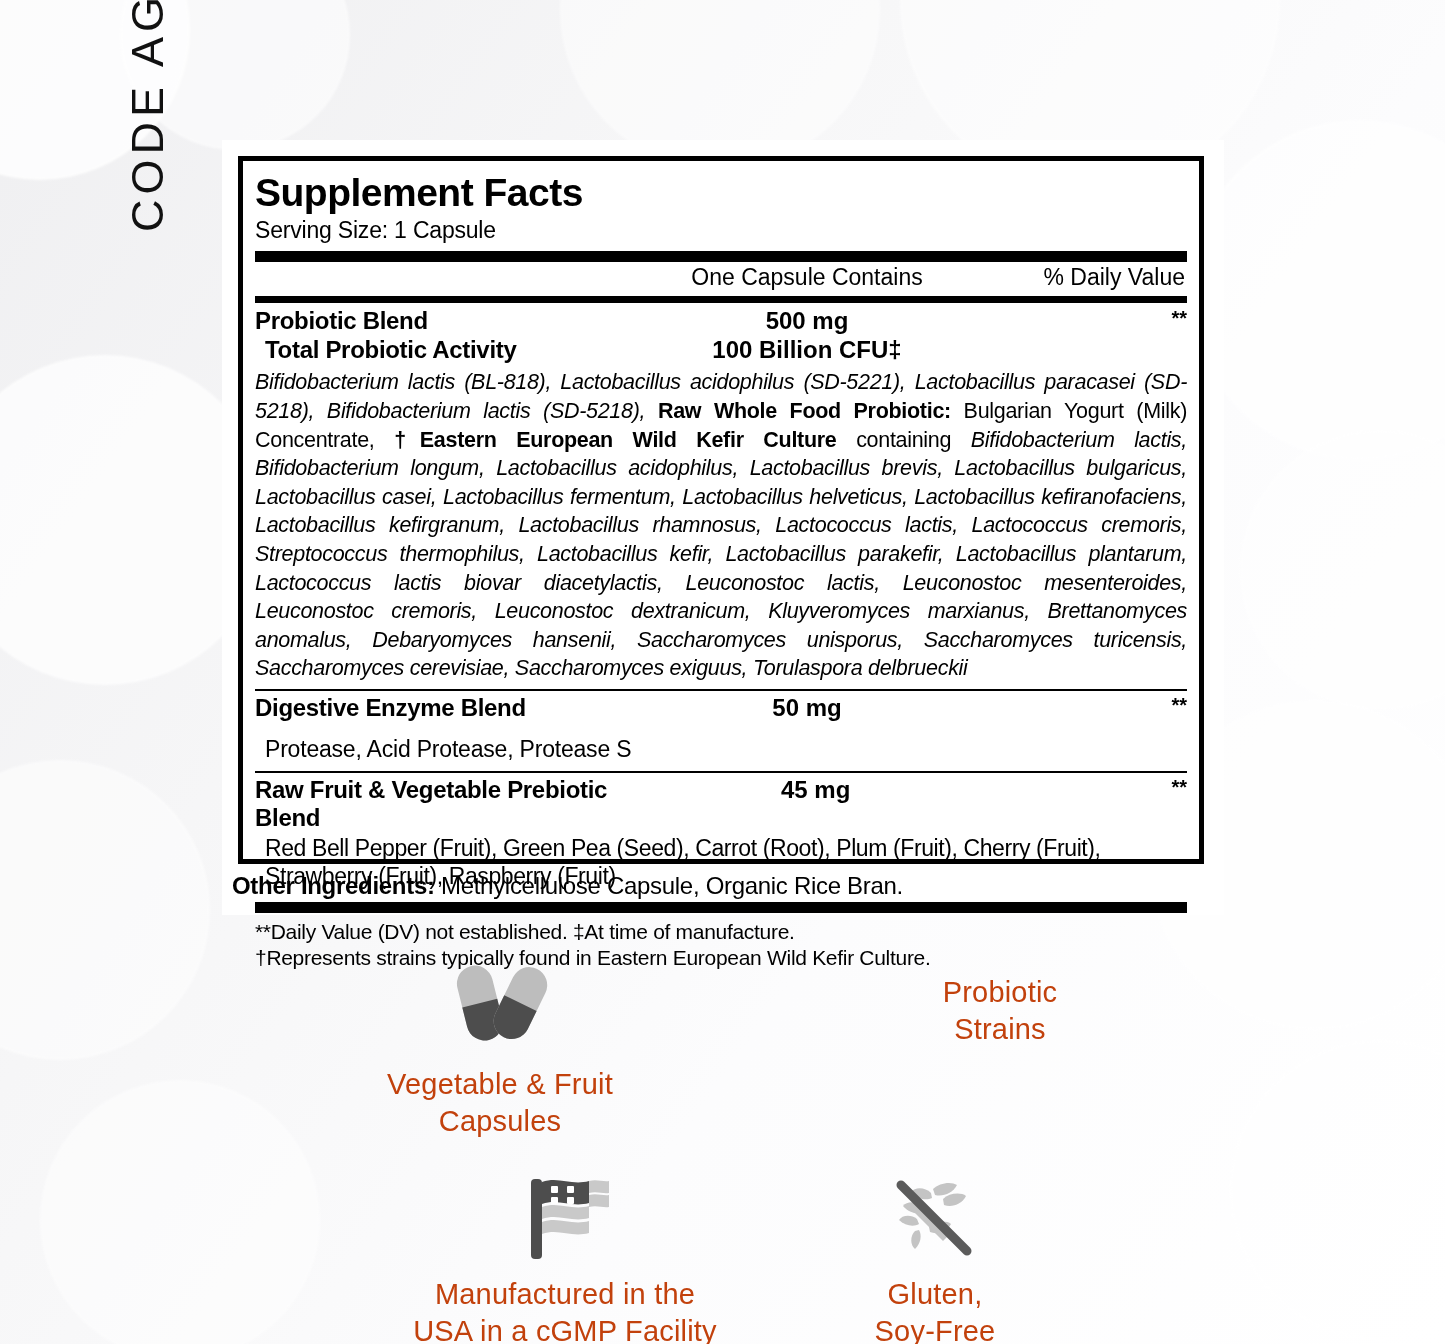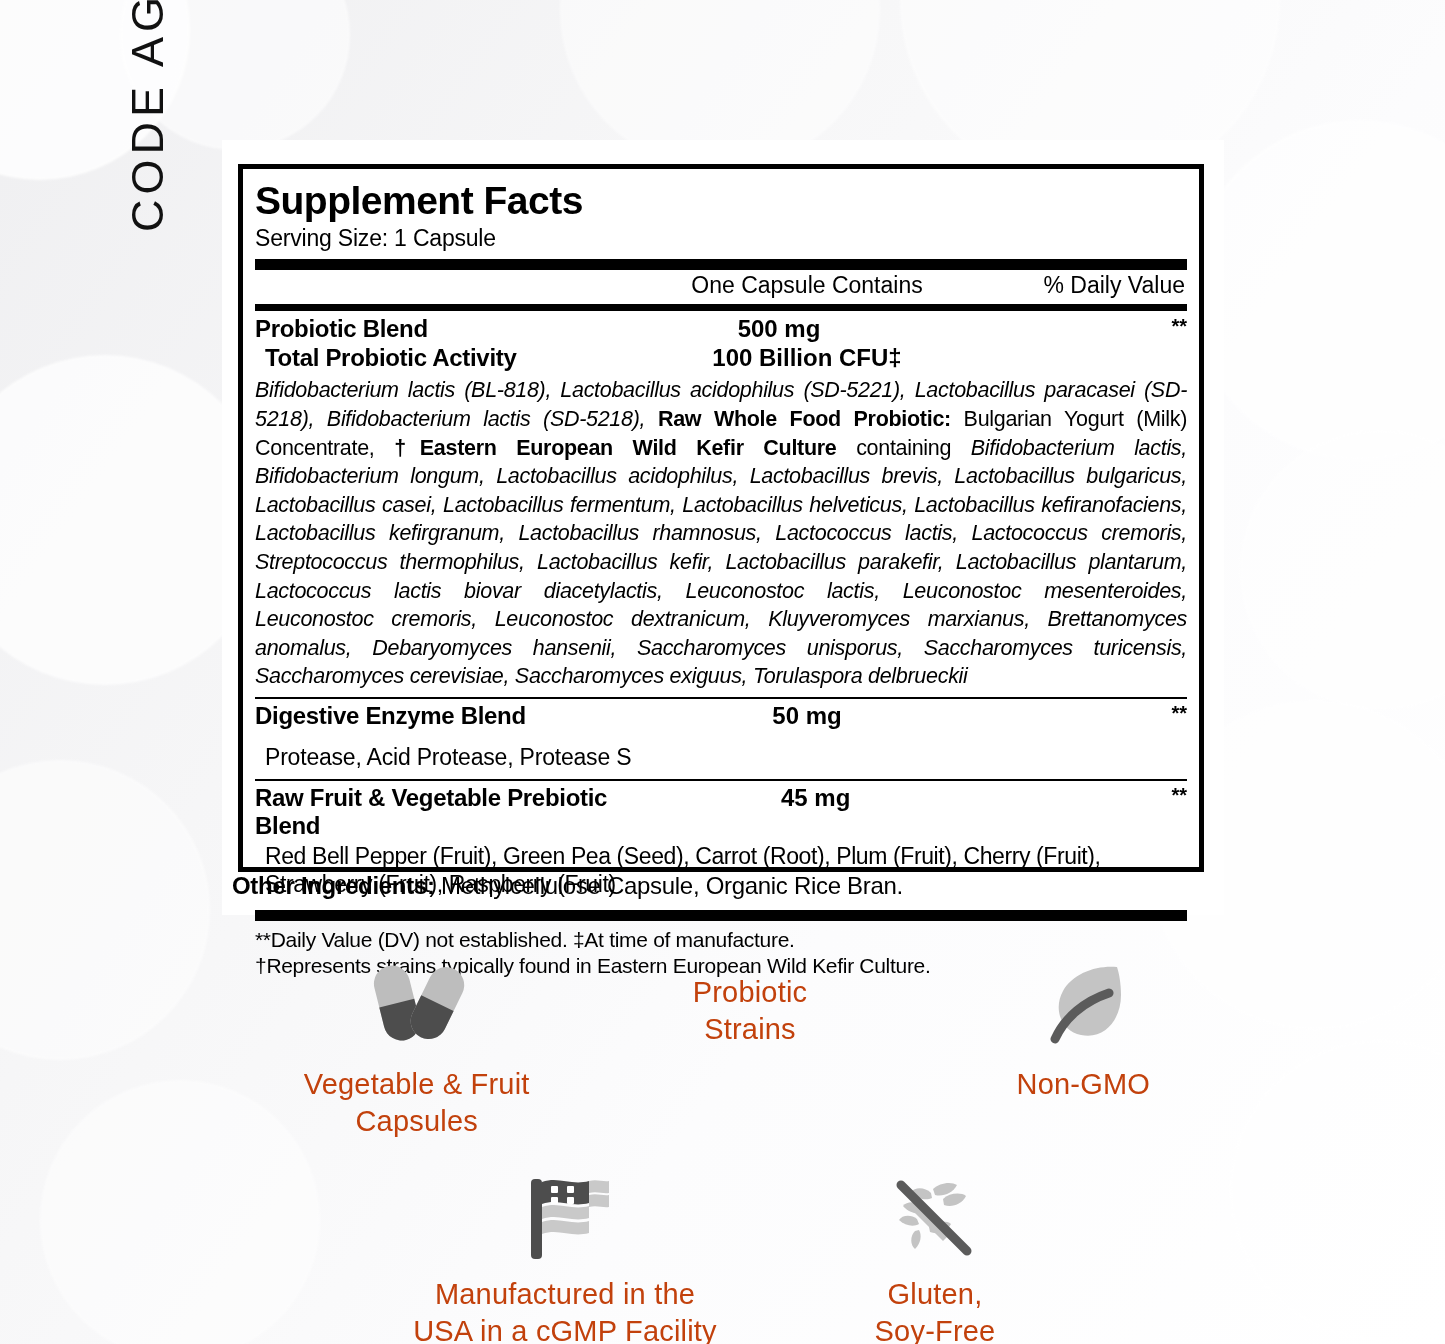--- a/index.html
+++ b/index.html
@@ -57,21 +57,21 @@
     top: 140px;
     width: 1002px;
     height: 775px;
     background: #ffffff;
   }
 
   
   #facts {
     position: absolute;
     left: 238px;
-    top: 164px;
+    top: 156px;
     width: 966px;
     height: 708px;
     border: 5px solid #000;
     background: #fff;
     padding: 6px 12px 0 12px;
     color: #000;
   }
 
   #sf-title {
     font-size: 39px;
@@ -222,21 +222,21 @@
   <div class="rule-thick"></div>
 
   <div id="col-head">
     <div class="spacer"></div>
     <div class="c-amount">One Capsule Contains</div>
     <div class="c-dv">% Daily Value</div>
   </div>
 
   <div class="rule-med"></div>
 
-  <div class="blend-row" style="margin-top:4px;gap:28px;">
+  <div class="blend-row" style="margin-top:4px;">
     <div class="b-name">Probiotic Blend</div>
     <div class="b-amt">500 mg</div>
     <div class="b-dv">**</div>
   </div>
   <div class="blend-row" style="margin-top:1px;">
     <div class="b-name sub">Total Probiotic Activity</div>
     <div class="b-amt">100 Billion CFU‡</div>
     <div class="b-dv"></div>
   </div>
 
@@ -285,29 +285,20 @@
     </div>
     <div class="badge-label">Vegetable &amp; Fruit
 Capsules</div>
   </div>
 
   <div class="badge">
     <div class="badge-label">Probiotic
 Strains</div>
   </div>
 
-  <div class="badge">
-    <div class="badge-icon">
-      <svg width="96" height="90" viewBox="0 0 96 90">
-        <path d="M82 8 C62 6 38 14 28 32 C18 50 26 72 46 76 C70 81 86 60 86 36 C86 24 84 14 82 8 Z" fill="#c4c4c4"></path>
-        <path d="M20 80 C30 58 50 42 74 34" stroke="#5b5b5b" stroke-width="9" stroke-linecap="round" fill="none"></path>
-      </svg>
-    </div>
-    <div class="badge-label">Non-GMO</div>
-  </div>
 
 </div>
 
 <div id="badges-row2">
 
   <div class="badge">
     <div class="badge-icon">
       <svg width="100" height="90" viewBox="0 0 100 90">
         <rect x="16" y="6" width="11" height="80" rx="4" fill="#4d4d4d"></rect>
         <path d="M27 9 C44 3 56 13 74 8 L74 30 C56 35 44 25 27 31 Z" fill="#4d4d4d"></path>

